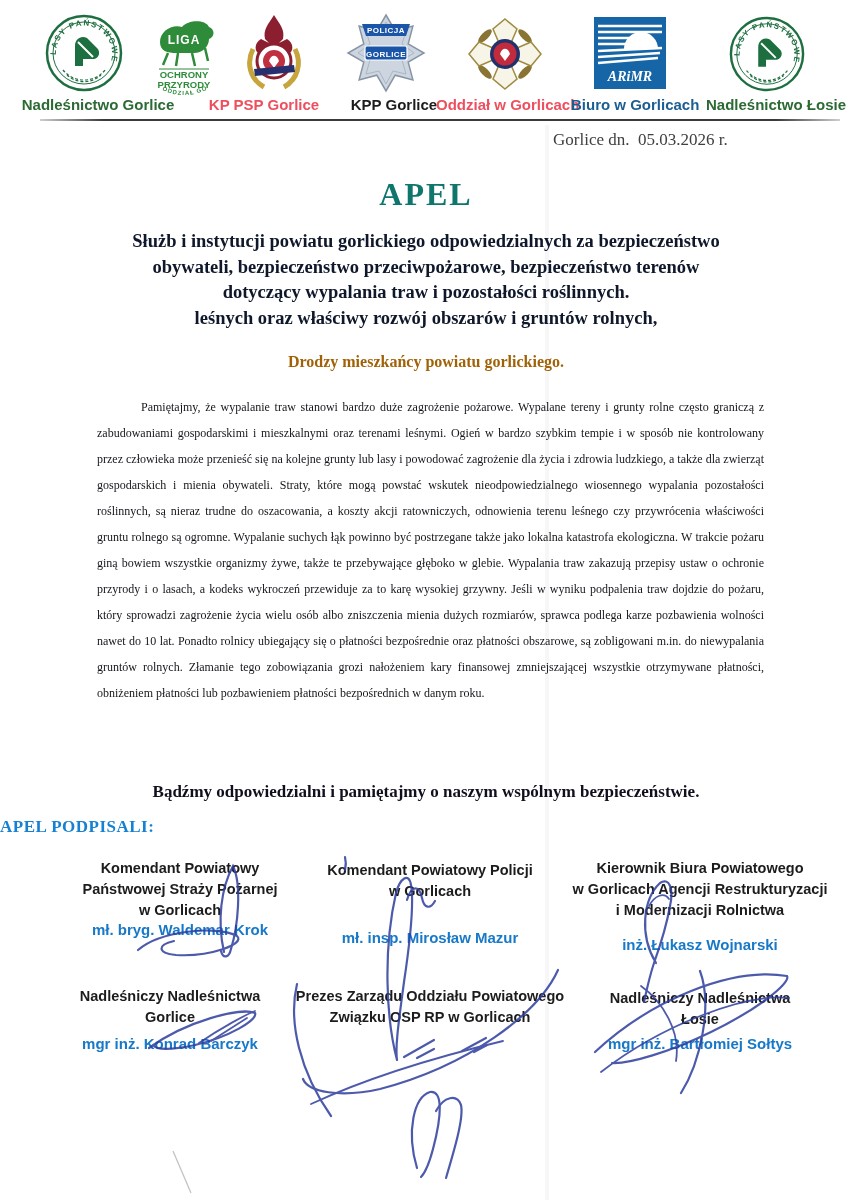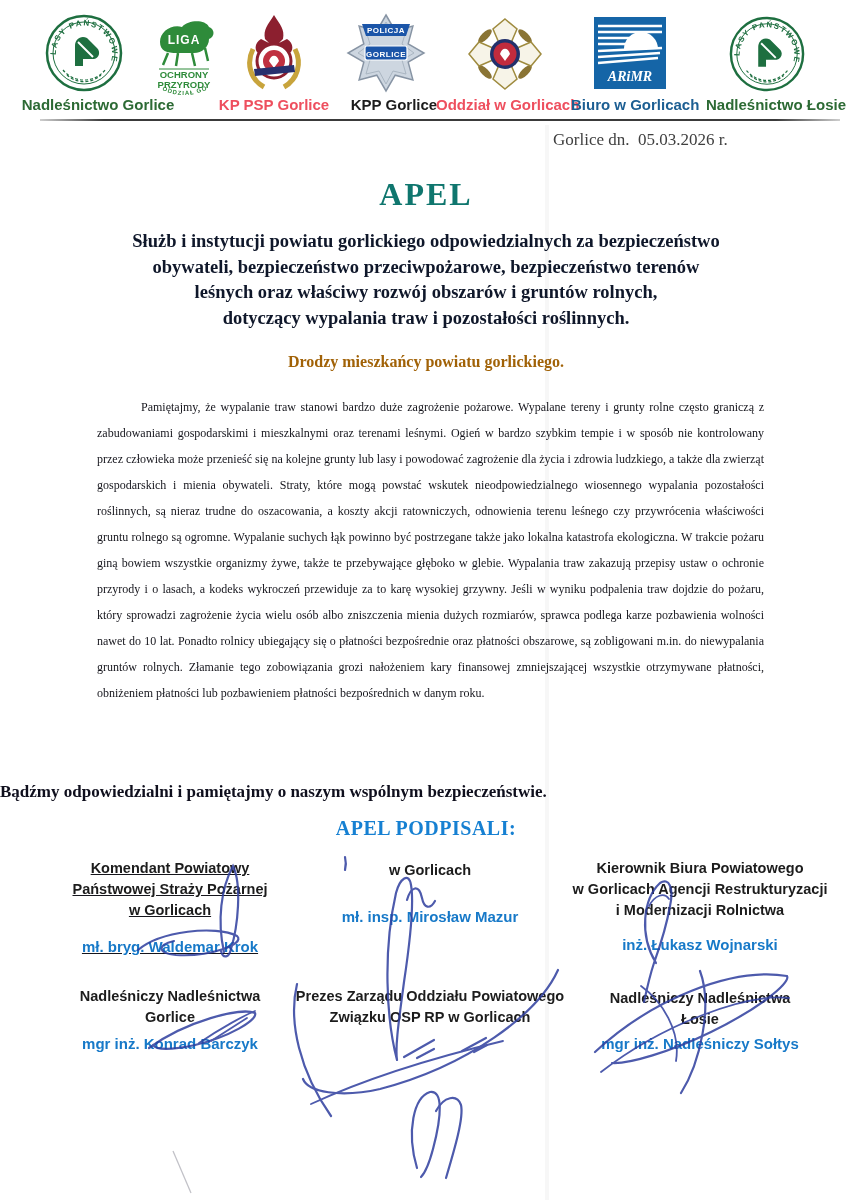--- a/index.html
+++ b/index.html
@@ -19,29 +19,29 @@
   
   .date-line{position:absolute;left:553px;top:130px;font-size:17px;white-space:pre;color:#404040;}
   .title{position:absolute;left:0;top:176px;width:100%;text-align:center;font-size:32px;font-weight:700;
          letter-spacing:2px;color:#0f766e;}
   .subtitle{position:absolute;left:0;top:229px;width:100%;text-align:center;font-weight:700;
             font-size:18.5px;line-height:25.5px;color:#0f172a;}
   .salutation{position:absolute;left:0;top:353px;width:100%;text-align:center;font-weight:700;
               font-size:16px;color:#a16207;}
   .body-par{position:absolute;left:97px;top:394px;width:667px;text-align:justify;font-size:12px;
             line-height:26px;text-indent:44px;color:#15151c;}
-  .closing{position:absolute;left:0;top:782px;width:100%;font-weight:700;
+  .closing{position:absolute;left:0;top:782px;width:100%;text-align:center;font-weight:700;
            font-size:17px;color:#0f0f1d;}
-  .signed-heading{position:absolute;left:0;top:817px;width:100%;text-align:center;font-weight:700;
-                  font-size:20px;letter-spacing:.5px;color:#1680d2;}
+  .signed-heading{position:absolute;left:0;top:817px;width:100%;text-align:left;font-weight:700;
+                  font-size:17px;letter-spacing:.5px;color:#1680d2;}
   
   .sig{position:absolute;text-align:center;font-family:"Liberation Sans",sans-serif;font-weight:700;}
   .sig .t{font-size:14.5px;line-height:21px;color:#1c1c1c;}
   .sig .n{font-size:15px;color:#1779c8;}
-  .mt16{margin-top:17px;} .mt27{margin-top:27px;} .mt15{margin-top:15px;}
+  .mt16{margin-top:0;} .mt27{margin-top:27px;} .mt15{margin-top:15px;}
   .mt7{margin-top:7px;} .mt10{margin-top:10px;} .mt5{margin-top:5px;} .mt8{margin-top:8px;}
   .ink{position:absolute;left:0;top:0;pointer-events:none;}
   .logo svg{display:block;}
 </style>
 </head>
 <body>
 
 <div class="page">
   <div class="scan-streak"></div>
 
@@ -150,51 +150,52 @@
         <textPath href="#lp-arc-2" startOffset="6%">LASY PAŃSTWOWE</textPath>
       </text>
       <path d="M31,53 V33 C31,26 37,22 43,25 L53,35 C57,39 55,45 50,46 L39,46 L39,53 Z" fill="#1e6f40"></path>
       <path d="M34,29 L49,44" stroke="#fff" stroke-width="2"></path>
       <path d="M19,57 A27,27 0 0 0 61,57" stroke="#1e6f40" stroke-width="1.2" fill="none" stroke-dasharray="3,2"></path>
       <path d="M23,62 A25,25 0 0 0 57,62" stroke="#1e6f40" stroke-width="1.2" fill="none" stroke-dasharray="3,2"></path>
     </svg>
   </div>
 
   <div class="logo-label lab-green" style="left:8px;width:180px;">Nadleśnictwo Gorlice</div>
-  <div class="logo-label lab-red" style="left:214px;width:120px;">KP PSP Gorlice</div>
+  <div class="logo-label lab-red" style="left:204px;width:120px;">KP PSP Gorlice</div>
   <div class="logo-label lab-black" style="left:344px;width:100px;">KPP Gorlice</div>
   <div class="logo-label lab-red" style="left:436px;width:140px;">Oddział w Gorlicach</div>
   <div class="logo-label lab-blue" style="left:571px;width:120px;">Biuro w Gorlicach</div>
   <div class="logo-label lab-green" style="left:705px;width:142px;">Nadleśnictwo Łosie</div>
 
   <div class="divider"></div>
 
   <div class="date-line">Gorlice dn.  05.03.2026 r.</div>
   <div class="title">APEL</div>
 
   <div class="subtitle">
     <div>Służb i instytucji powiatu gorlickiego odpowiedzialnych za bezpieczeństwo</div>
     <div>obywateli, bezpieczeństwo przeciwpożarowe, bezpieczeństwo terenów</div>
+    <div>dotyczący wypalania traw i pozostałości roślinnych.</div>
     <div>leśnych oraz właściwy rozwój obszarów i gruntów rolnych,</div>
-    <div>dotyczący wypalania traw i pozostałości roślinnych.</div>
   </div>
 
   <div class="salutation">Drodzy mieszkańcy powiatu gorlickiego.</div>
   <div class="body-par">Pamiętajmy, że wypalanie traw stanowi bardzo duże zagrożenie pożarowe. Wypalane tereny i grunty rolne często graniczą z zabudowaniami gospodarskimi i mieszkalnymi oraz terenami leśnymi. Ogień w bardzo szybkim tempie i w sposób nie kontrolowany przez człowieka może przenieść się na kolejne grunty lub lasy i powodować zagrożenie dla życia i zdrowia ludzkiego, a także dla zwierząt gospodarskich i mienia obywateli. Straty, które mogą powstać wskutek nieodpowiedzialnego wiosennego wypalania pozostałości roślinnych, są nieraz trudne do oszacowania, a koszty akcji ratowniczych, odnowienia terenu leśnego czy przywrócenia właściwości gruntu rolnego są ogromne. Wypalanie suchych łąk powinno być postrzegane także jako lokalna katastrofa ekologiczna. W trakcie pożaru giną bowiem wszystkie organizmy żywe, także te przebywające głęboko w glebie. Wypalania traw zakazują przepisy ustaw o ochronie przyrody i o lasach, a kodeks wykroczeń przewiduje za to karę wysokiej grzywny. Jeśli w wyniku podpalenia traw dojdzie do pożaru, który sprowadzi zagrożenie życia wielu osób albo zniszczenia mienia dużych rozmiarów, sprawca podlega karze pozbawienia wolności nawet do 10 lat. Ponadto rolnicy ubiegający się o płatności bezpośrednie oraz płatności obszarowe, są zobligowani m.in. do niewypalania gruntów rolnych. Złamanie tego zobowiązania grozi nałożeniem kary finansowej zmniejszającej wszystkie otrzymywane płatności, obniżeniem płatności lub pozbawieniem płatności bezpośrednich w danym roku.</div>
   <div class="closing">Bądźmy odpowiedzialni i pamiętajmy o naszym wspólnym bezpieczeństwie.</div>
   <div class="signed-heading">APEL PODPISALI:</div>
 
-  <div class="sig" style="left:55px;top:858px;width:230px;text-decoration:underline;">
+  <div class="sig" style="left:65px;top:858px;width:230px;">
     <div class="t">Komendant Powiatowy</div>
     <div class="t">Państwowej Straży Pożarnej</div>
     <div class="t">w Gorlicach</div>
     <div class="n mt16">mł. bryg. Waldemar Krok</div>
   </div>
 
   <div class="sig" style="left:300px;top:860px;width:260px;">
+    <div class="t">Komendant Powiatowy Policji</div>
     <div class="t">w Gorlicach</div>
     <div class="n mt27">mł. insp. Mirosław Mazur</div>
   </div>
 
   <div class="sig" style="left:540px;top:858px;width:320px;">
     <div class="t">Kierownik Biura Powiatowego</div>
     <div class="t">w Gorlicach Agencji Restrukturyzacji</div>
     <div class="t">i Modernizacji Rolnictwa</div>
     <div class="n mt15">inż. Łukasz Wojnarski</div>
   </div>
@@ -206,21 +207,21 @@
   </div>
 
   <div class="sig" style="left:290px;top:986px;width:280px;">
     <div class="t">Prezes Zarządu Oddziału Powiatowego</div>
     <div class="t">Związku OSP RP w Gorlicach</div>
   </div>
 
   <div class="sig" style="left:555px;top:988px;width:290px;">
     <div class="t">Nadleśniczy Nadleśnictwa</div>
     <div class="t">Łosie</div>
-    <div class="n mt5">mgr inż. Nadleśniczy Sołtys</div>
+    <div class="n mt5">mgr inż. Bartłomiej Sołtys</div>
   </div>
 
 
   <svg class="ink" width="852" height="1200" viewBox="0 0 852 1200">
     <g fill="none" stroke="#2e3e9e" stroke-width="2.2" stroke-linecap="round" opacity="0.85">
       <path d="M138,950 C160,931 216,925 237,936 C246,944 210,957 176,955 C157,953 157,945 174,941"></path>
       <path d="M224,952 C217,921 221,888 233,866 C242,885 238,926 231,949 C229,958 223,959 221,951"></path>
       <path d="M345,857 C346,861 346,866 345,870"></path>
       <path d="M397,1060 C386,1018 383,950 396,893 C400,878 409,872 411,885 C414,902 410,942 404,982 C399,1020 395,1046 397,1060"></path>
       <path d="M407,900 C411,886 419,884 422,898 C424,908 430,910 435,901"></path>

